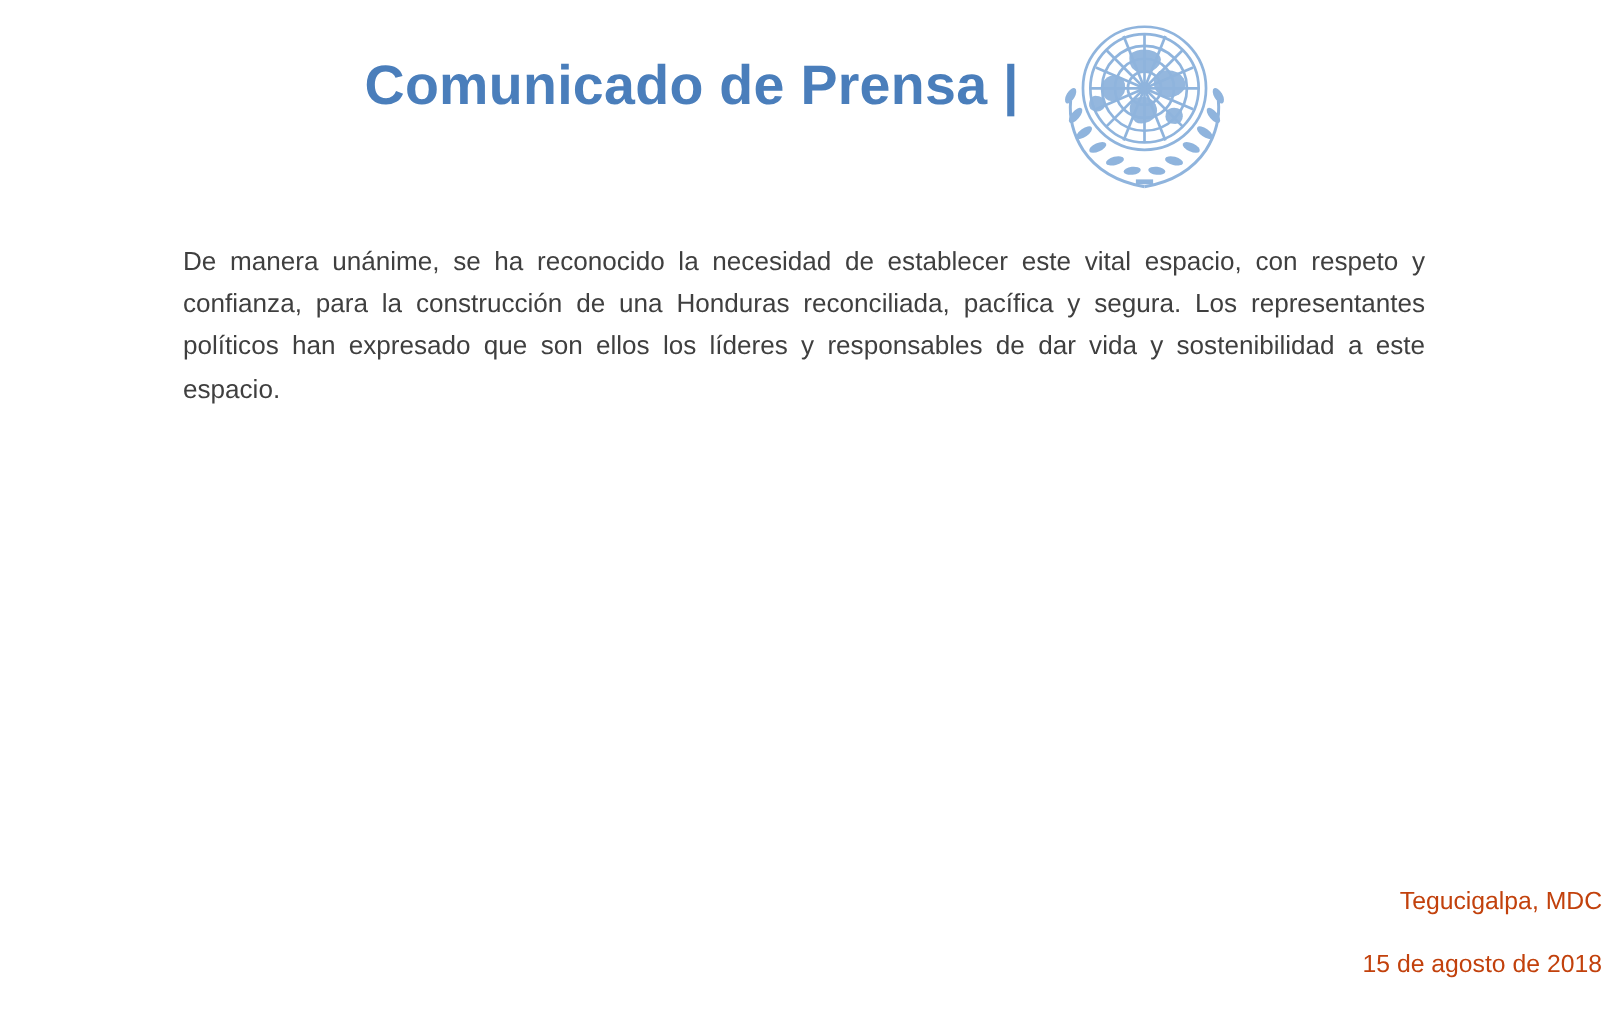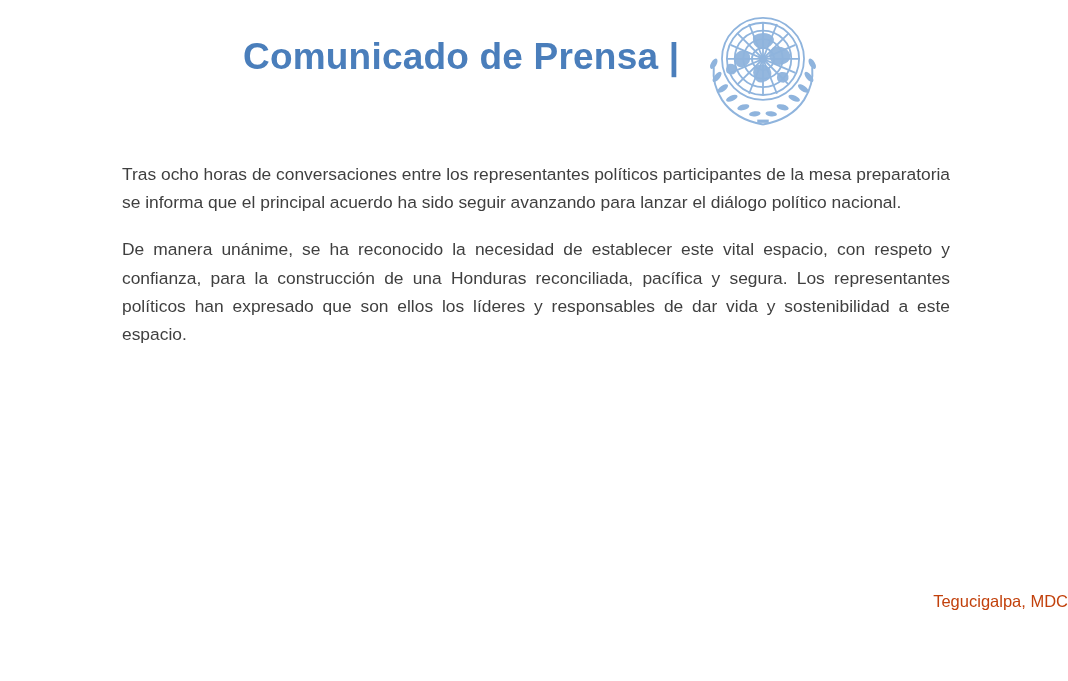--- a/index.html
+++ b/index.html
@@ -132,20 +132,20 @@
           <ellipse cx="138" cy="110" rx="7.5" ry="3.4" transform="rotate(24 138 110)"></ellipse>
           <ellipse cx="124" cy="121" rx="7.5" ry="3.4" transform="rotate(14 124 121)"></ellipse>
           <ellipse cx="110" cy="129" rx="7" ry="3.2" transform="rotate(6 110 129)"></ellipse>
           <path d="M93 136 h14 v4 h-14 z"></path>
         </g>
       </svg>
     </div>
   </div>
 
   <div class="content">
-    <p class="para">Tras ocho horas de conversaciones entre los representantes políticos participantes de la mesa preparatoria se informa que el principal acuerdo ha sido seguir avanzando para lanzar el diálogo político nacional.</p>
     <p class="para">De manera unánime, se ha reconocido la necesidad de establecer este vital espacio, con respeto y confianza, para la construcción de una Honduras reconciliada, pacífica y segura. Los representantes políticos han expresado que son ellos los líderes y responsables de dar vida y sostenibilidad a este espacio.</p>
   </div>
 
   <div class="signoff signoff-place">Tegucigalpa, MDC</div>
 
+  <div class="signoff signoff-date">15 de agosto de 2018</div>
 
 </div>
 
 </body></html>

